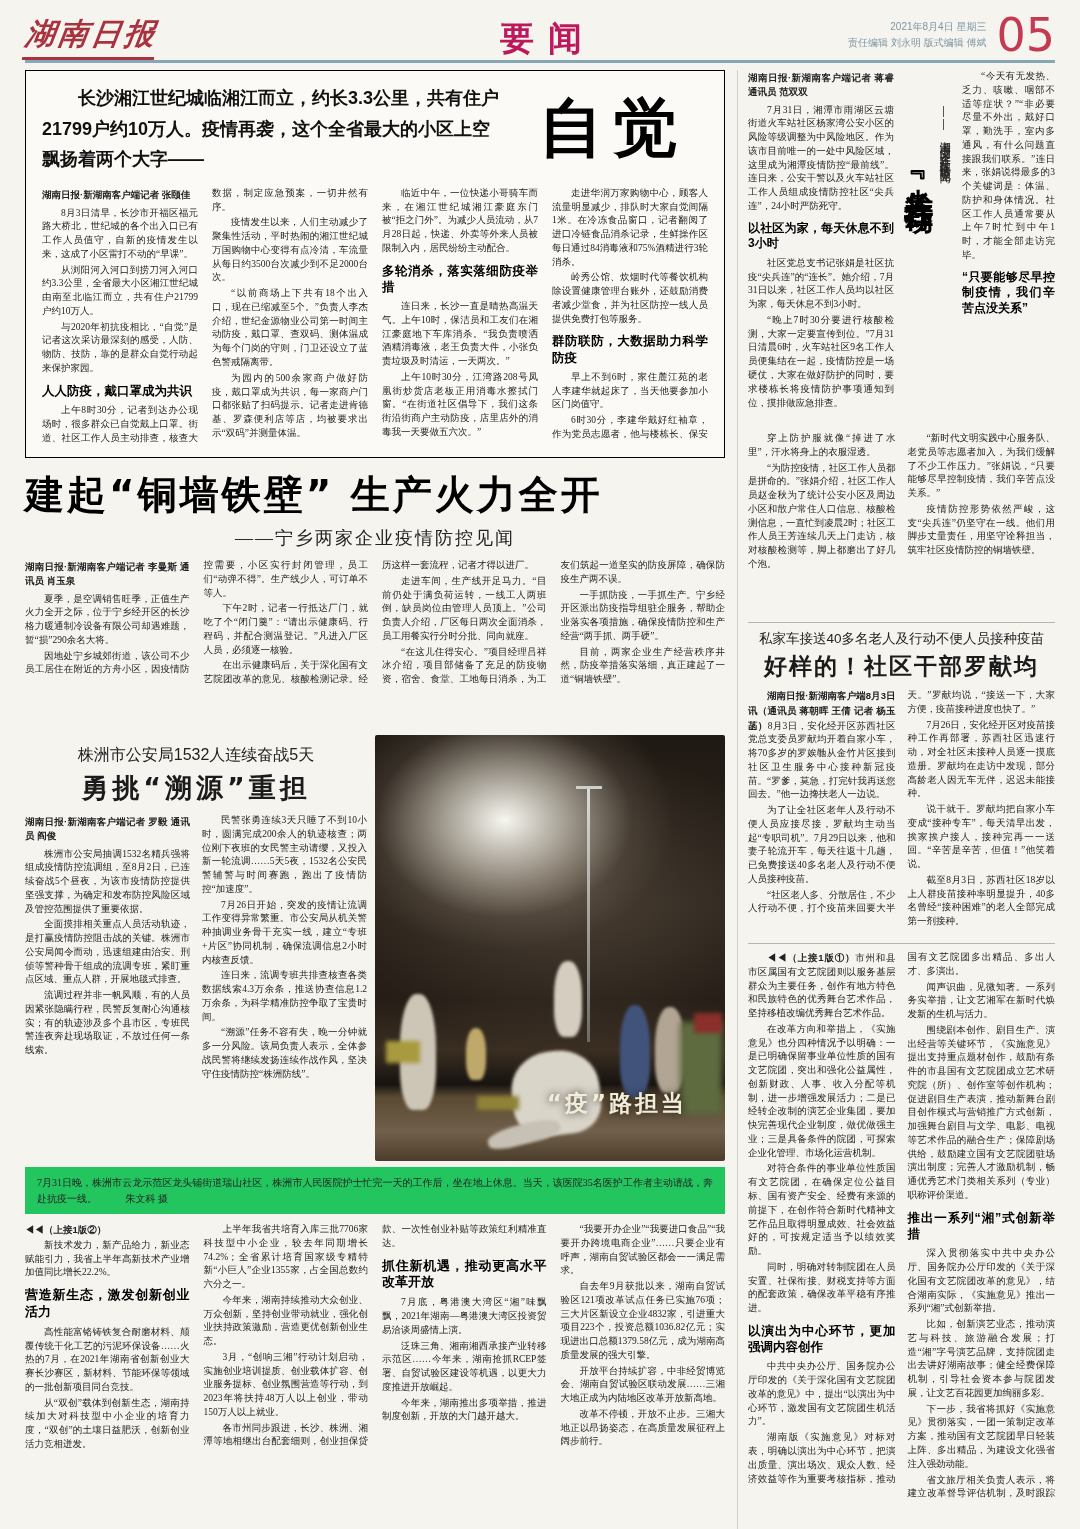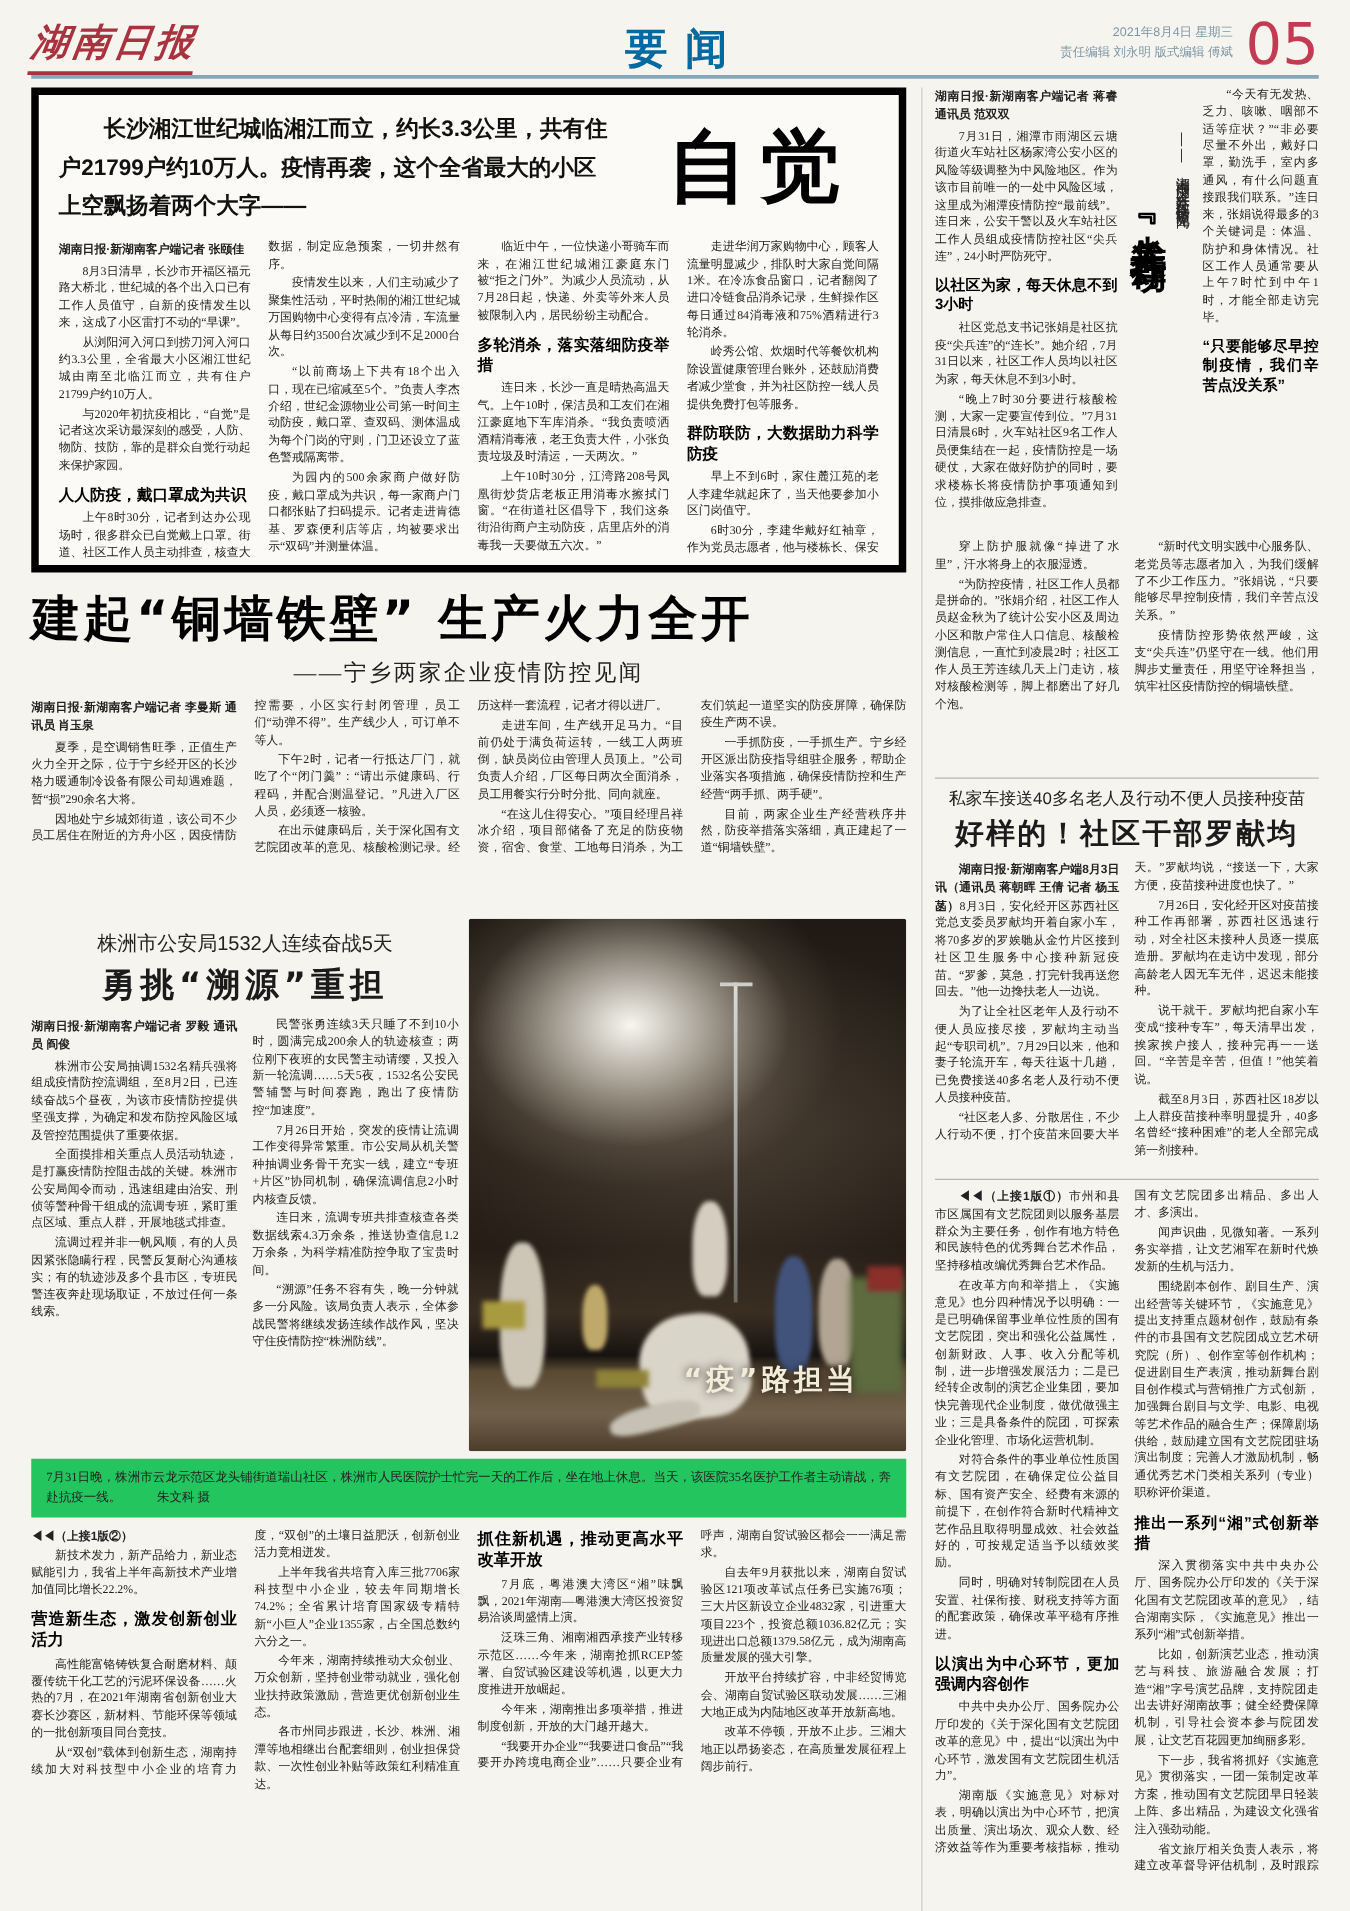--- a/index.html
+++ b/index.html
@@ -4,41 +4,41 @@
 <style>
   html,body{margin:0;padding:0;background:#e9e6df;}
   .page{position:relative;width:1080px;height:1529px;background:#f6f4ef;overflow:hidden;
         font-family:"Liberation Sans","DejaVu Sans",sans-serif;color:#1b1b1b;}
   
   .masthead{position:absolute;top:10px;left:25px;right:25px;height:46px;}
   .logo{position:absolute;left:0;top:4px;font-family:"DejaVu Serif",serif;font-style:italic;
         font-weight:bold;font-size:30px;color:#a8333e;transform:skewX(-8deg);letter-spacing:3px;
         border-bottom:3px solid #a8333e;padding-bottom:2px;}
   .section-title{position:absolute;left:16px;right:0;text-align:center;top:6px;
-        font-family:"DejaVu Serif",serif;font-weight:bold;font-size:34px;letter-spacing:14px;color:#0369a1;}
+        font-family:"DejaVu Serif",serif;font-weight:bold;font-size:34px;letter-spacing:14px;color:#be185d;}
   .header-right{position:absolute;right:0;top:2px;display:flex;align-items:center;gap:10px;}
   .hmeta{text-align:right;font-size:10px;line-height:1.6;color:#7d96a4;}
   .page-num{font-size:46px;line-height:1;color:#c23b52;font-family:"DejaVu Sans",sans-serif;}
   .header-rule{position:absolute;top:60px;left:25px;right:25px;height:3px;background:#86a7b8;}
   
   .main{position:absolute;top:70px;left:25px;right:25px;bottom:0;display:flex;gap:12px;}
   .left-area{width:700px;flex:none;}
   .right-col{flex:1;border-left:1px solid #d4cfc6;padding-left:10px;}
   
   .txt{font-size:9.5px;line-height:1.45;text-align:justify;color:#222;
        font-family:"Liberation Serif","DejaVu Serif",serif;}
   .txt p{margin:0 0 2px;text-indent:2em;}
   .txt p.byline{font-weight:bold;text-indent:0;margin:1px 0 5px;
        font-family:"Liberation Sans",sans-serif;}
   .txt h3.sub{font-family:"Liberation Sans",sans-serif;font-weight:bold;font-size:12.5px;
        margin:7px 0 5px;line-height:1.3;color:#000;text-indent:0;}
   .marker{font-weight:bold;text-indent:0 !important;font-family:"Liberation Sans",sans-serif;}
   .marker-inline{font-weight:bold;font-family:"Liberation Sans",sans-serif;}
   
-  .lead-box{box-sizing:border-box;height:388px;border:6px solid #000000;background:#fbfaf6;
+  .lead-box{box-sizing:border-box;height:388px;border:1px solid #000000;background:#fbfaf6;
             padding:12px 16px 8px;}
   .lead-head{display:flex;align-items:center;gap:18px;}
   .lead-text{flex:1;margin:0;font-size:18px;font-weight:bold;line-height:1.7;text-indent:2em;
              font-family:"Liberation Sans",sans-serif;color:#111;}
   .lead-title{width:190px;text-align:center;font-size:64px;font-weight:900;letter-spacing:10px;
              font-family:"DejaVu Sans",sans-serif;color:#000;}
   .lead-body{margin-top:12px;height:266px;overflow:hidden;column-count:4;column-gap:14px;}
   
   .a2{margin-top:10px;}
   .a2 .hl{margin:0;font-size:39px;font-weight:900;letter-spacing:3px;
@@ -209,20 +209,21 @@
       </div>
 
       <div class="econ txt">
         <p class="marker">◀◀（上接1版②）</p>
         <p>新技术发力，新产品给力，新业态赋能引力，我省上半年高新技术产业增加值同比增长22.2%。</p>
         <h3 class="sub">营造新生态，激发创新创业活力</h3>
         <p>高性能富铬铸铁复合耐磨材料、颠覆传统干化工艺的污泥环保设备……火热的7月，在2021年湖南省创新创业大赛长沙赛区，新材料、节能环保等领域的一批创新项目同台竞技。</p>
         <p>从“双创”载体到创新生态，湖南持续加大对科技型中小企业的培育力度，“双创”的土壤日益肥沃，创新创业活力竞相迸发。</p>
         <p>上半年我省共培育入库三批7706家科技型中小企业，较去年同期增长74.2%；全省累计培育国家级专精特新“小巨人”企业1355家，占全国总数约六分之一。</p>
         <p>今年来，湖南持续推动大众创业、万众创新，坚持创业带动就业，强化创业扶持政策激励，营造更优创新创业生态。</p>
+        <p>3月，“创响三湘”行动计划启动，实施创业培训提质、创业载体扩容、创业服务提标、创业氛围营造等行动，到2023年将扶持48万人以上创业，带动150万人以上就业。</p>
         <p>各市州同步跟进，长沙、株洲、湘潭等地相继出台配套细则，创业担保贷款、一次性创业补贴等政策红利精准直达。</p>
         <h3 class="sub">抓住新机遇，推动更高水平改革开放</h3>
         <p>7月底，粤港澳大湾区“湘”味飘飘，2021年湖南—粤港澳大湾区投资贸易洽谈周盛情上演。</p>
         <p>泛珠三角、湘南湘西承接产业转移示范区……今年来，湖南抢抓RCEP签署、自贸试验区建设等机遇，以更大力度推进开放崛起。</p>
         <p>今年来，湖南推出多项举措，推进制度创新，开放的大门越开越大。</p>
         <p>“我要开办企业”“我要进口食品”“我要开办跨境电商企业”……只要企业有呼声，湖南自贸试验区都会一一满足需求。</p>
         <p>自去年9月获批以来，湖南自贸试验区121项改革试点任务已实施76项；三大片区新设立企业4832家，引进重大项目223个，投资总额1036.82亿元；实现进出口总额1379.58亿元，成为湖南高质量发展的强大引擎。</p>
         <p>开放平台持续扩容，中非经贸博览会、湖南自贸试验区联动发展……三湘大地正成为内陆地区改革开放新高地。</p>
         <p>改革不停顿，开放不止步。三湘大地正以昂扬姿态，在高质量发展征程上阔步前行。</p>
       </div>

